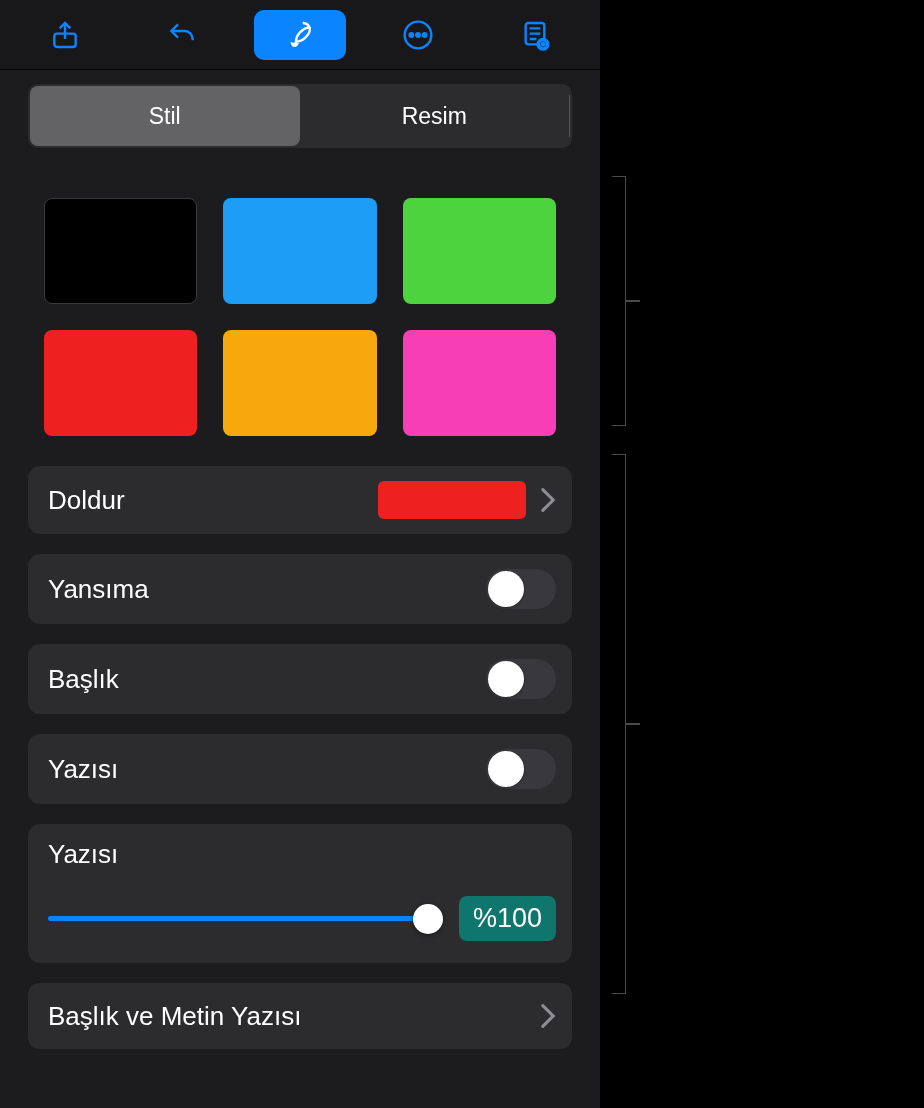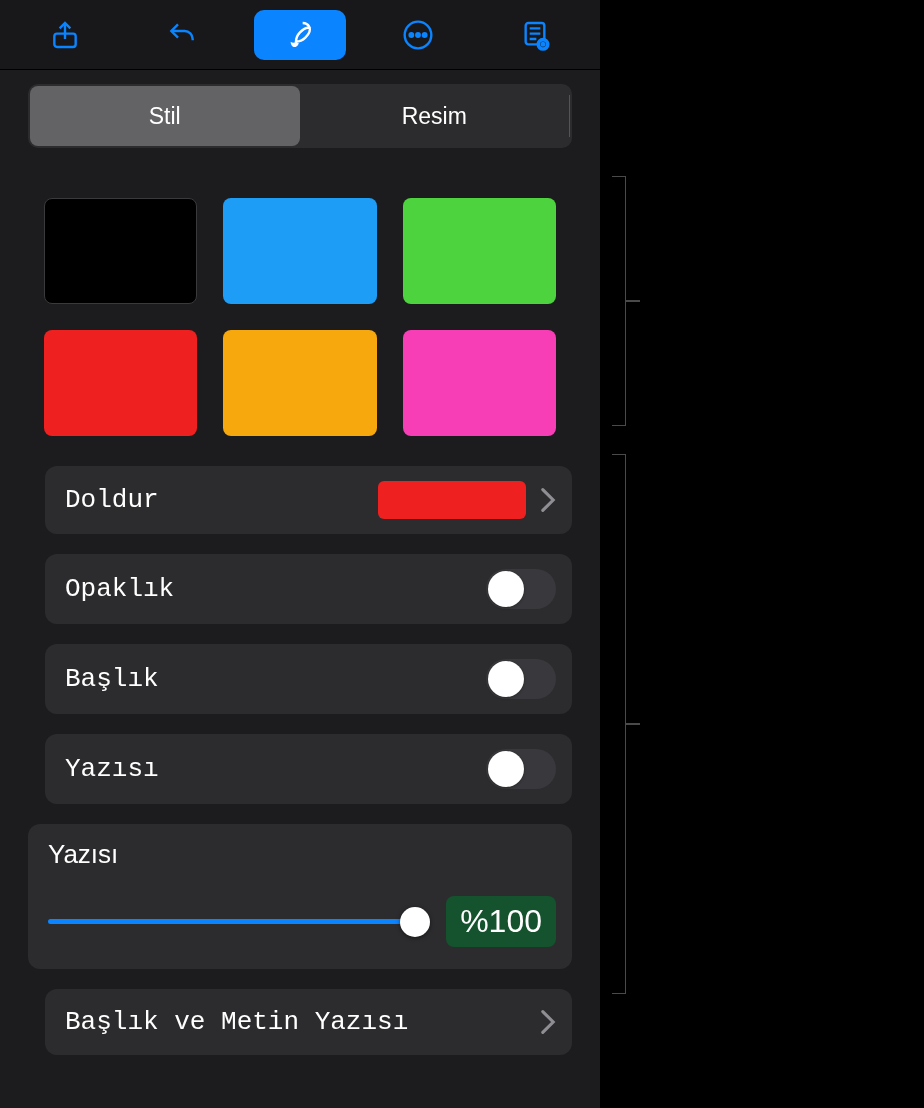--- a/index.html
+++ b/index.html
@@ -73,28 +73,27 @@
   }
   .swatch {
     height: 106px;
     border-radius: 8px;
   }
   .swatch.black-swatch { border: 1px solid #3a3a3c; }
 
   .row {
     background: #2c2c2e;
     border-radius: 12px;
-    margin: 0 14px 20px 31px;
+    margin: 0 14px 20px 14px;
     padding: 15px 16px 15px 20px;
     display: flex;
     align-items: center;
     font-size: 26px;
     color: #fff;
     min-height: 66px;
-    font-family: Liberation Mono, monospace;
   }
   .row-label { flex: 1; }
   .fill-color {
     width: 148px;
     height: 38px;
     border-radius: 6px;
     margin-right: 14px;
   }
   .chevron {
     color: #8e8e93;
@@ -154,24 +153,24 @@
   .slider-thumb {
     width: 30px;
     height: 30px;
     background: #fff;
     border-radius: 50%;
     position: absolute;
     right: -2px;
     box-shadow: 0 1px 4px rgba(0,0,0,0.5);
   }
   .opacity-value {
-    background: #14532d;
+    background: #0f766e;
     border-radius: 8px;
     padding: 7px 14px;
-    font-size: 32px;
+    font-size: 27px;
     color: #fff;
     min-width: 90px;
     text-align: center;
   }
 
   
   .callouts {
     position: absolute;
     top: 0;
     left: 600px;
@@ -267,21 +266,21 @@
       <div class="row-label">Doldur</div>
       <div class="fill-color" style="background:#ee2020"></div>
       <div class="chevron">
         <svg viewBox="0 0 12 20" fill="none" stroke="currentColor" stroke-width="2.4" stroke-linecap="round">
               <path d="M2 2l8 8-8 8"></path>
             </svg>
       </div>
     </div>
 
     <div class="row">
-      <div class="row-label">Opaklık</div>
+      <div class="row-label">Yansıma</div>
       <div class="switch">
         <div class="switch-knob"></div>
       </div>
     </div>
 
     <div class="row">
       <div class="row-label">Başlık</div>
       <div class="switch">
         <div class="switch-knob"></div>
       </div>

